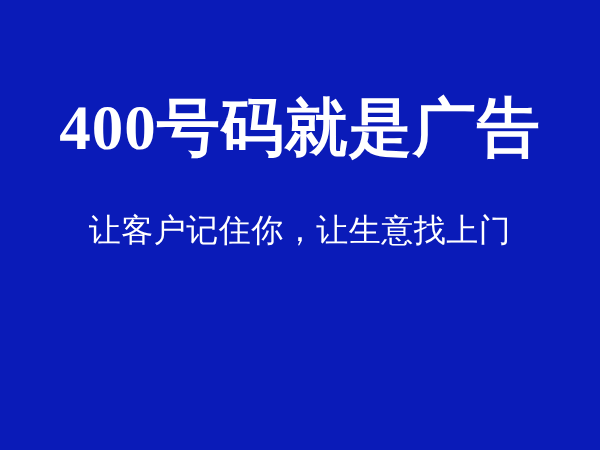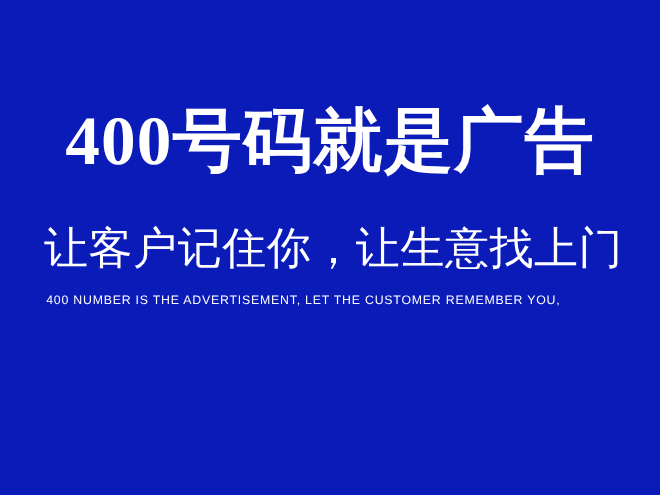--- a/index.html
+++ b/index.html
@@ -36,23 +36,23 @@
     text-rendering: geometricPrecision;
   }
 
   
   .subtitle {
     position: absolute;
     left: 40px;
     top: 206px;
     width: 520px;
     text-align: center;
-    font-family: Liberation Mono, monospace;
+    font-family: Liberation Sans, sans-serif;
     font-weight: 300;
-    font-size: 40px;
+    font-size: 32px;
     line-height: 48px;
     letter-spacing: 0.5px;
     color: #ffffff;
     white-space: nowrap;
   }
 
   
   .caption {
     position: absolute;
     left: 42px;
@@ -75,16 +75,15 @@
 </head>
 <body>
 
 <div id="banner" style="background: rgb(10, 27, 184);">
 
   <div class="headline">400号码就是广告</div>
 
   <div class="subtitle">让客户记住你，让生意找上门</div>
 
   <div class="caption">
-    <span class="caption-line">400 NUMBER IS THE ADVERTISEMENT, LET THE CUSTOMER REMEMBER YOU,</span>
   </div>
 
 </div>
 
 </body></html>

